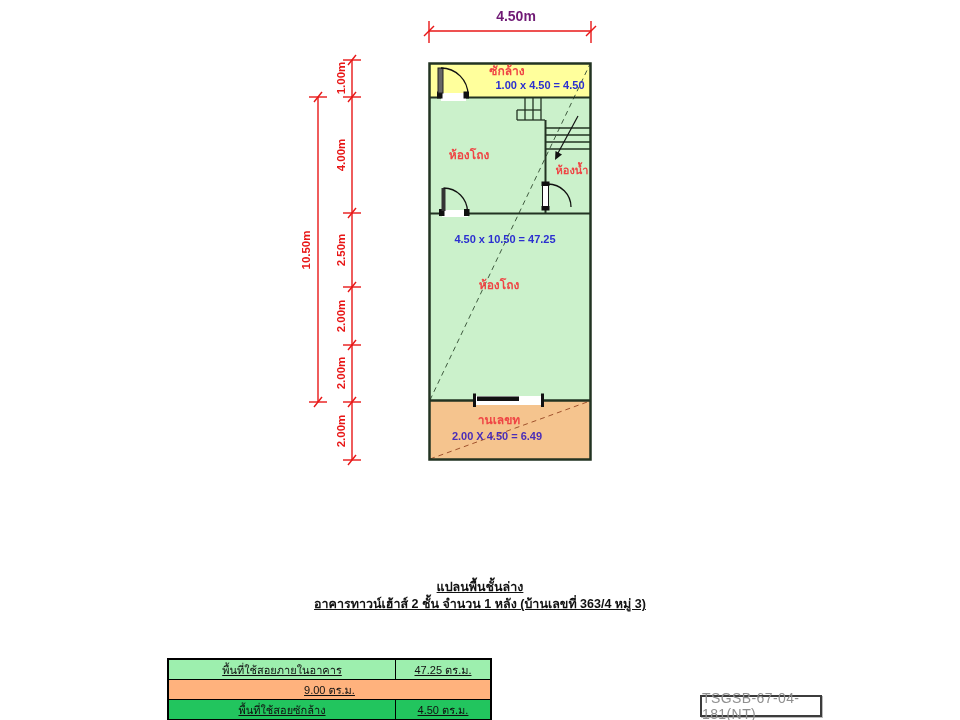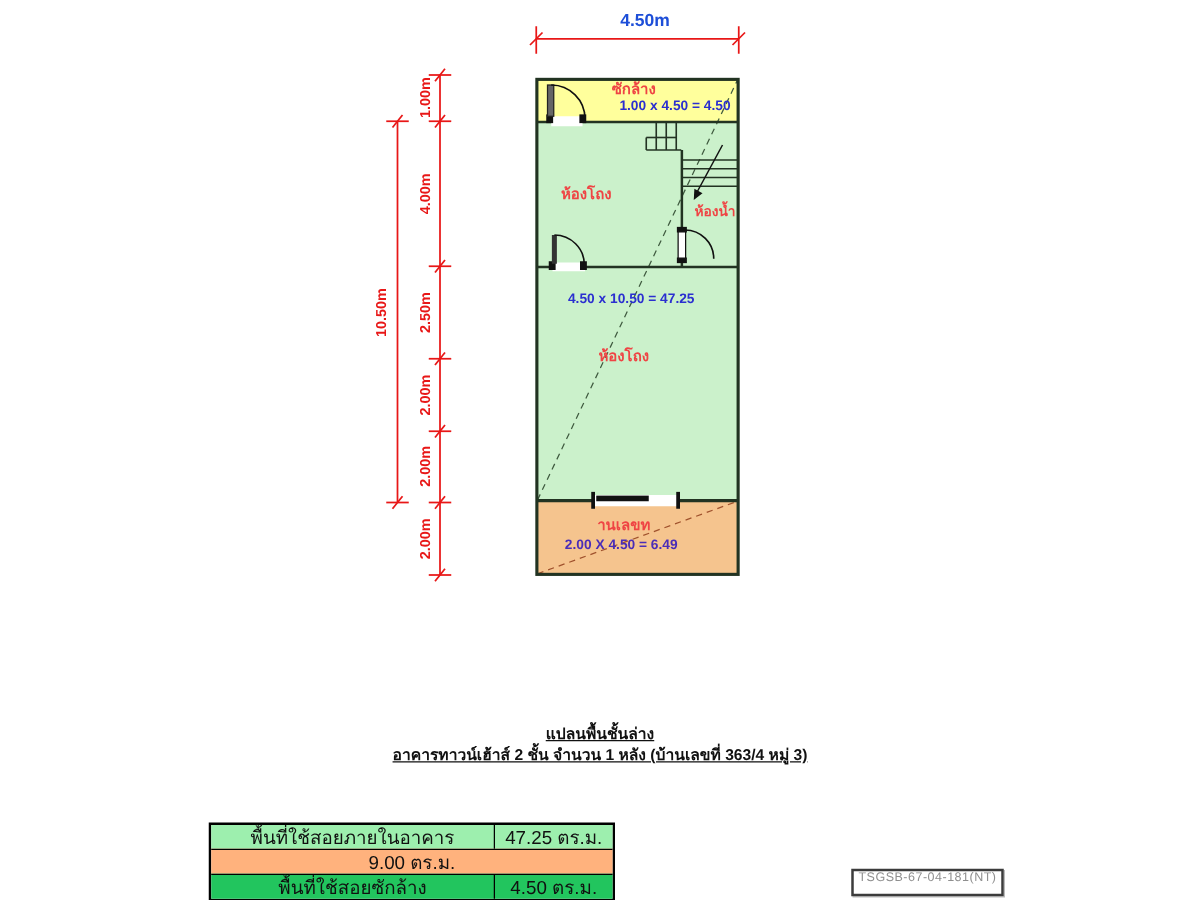--- a/index.html
+++ b/index.html
@@ -9,41 +9,41 @@
   
   .fill-yellow{background:#ffff9c;}
   .fill-green{background:#cbf1cb;}
   .fill-orange{background:#f5c48e;}
   
   .lbl{position:absolute;text-align:center;color:#ef4444;font-weight:bold;line-height:14px;white-space:nowrap;}
   .lbl.room{font-size:12px;}
   .lbl.small{font-size:11px;}
   .formula{position:absolute;text-align:center;color:#2b2fd0;font-weight:bold;font-size:11px;line-height:13px;white-space:nowrap;}
   .formula.purple{color:#4a2db8;}
-  .dim{position:absolute;color:#1d4ed8;font-weight:bold;font-size:11.5px;text-align:center;line-height:14px;white-space:nowrap;}
+  .dim{position:absolute;color:#701a75;font-weight:bold;font-size:11.5px;text-align:center;line-height:14px;white-space:nowrap;}
   .dim.big{font-size:14px;}
   .vdim{position:absolute;width:56px;height:14px;line-height:14px;text-align:center;
         color:#e81717;font-weight:bold;font-size:11.5px;transform:rotate(-90deg);white-space:nowrap;}
   
   .title-line{position:absolute;left:0;width:960px;text-align:center;font-size:12.5px;font-weight:bold;color:#111;}
   .title-line span{text-decoration:underline;}
   
   .area-table{position:absolute;left:167px;top:658px;width:321px;border:2px solid #000;}
   .arow{display:flex;height:19px;border-top:1.5px solid #000;}
   .arow:first-child{border-top:none;}
-  .acell{display:flex;align-items:center;justify-content:center;font-size:15px;color:#111;height:100%;}
+  .acell{display:flex;align-items:center;justify-content:center;font-size:11px;color:#111;height:100%;text-decoration:underline;}
   .acell.label{width:226px;border-right:1.5px solid #000;}
   .acell.value{flex:1;}
   .row-green{background:#9defae;}
   .row-orange{background:#ffb27d;}
   .row-yellow{background:#22c55e;}
   
-  .code-box{position:absolute;left:681px;top:695px;width:118px;height:18px;background:#fff;
-            border:2px solid #3c3c3c;display:flex;justify-content:center;
-            font-size:10px;letter-spacing:.4px;color:#8f8f8f;box-shadow:1px 1px 0 #bbb;}
+  .code-box{position:absolute;left:700px;top:695px;width:118px;height:18px;background:#fff;
+            border:2px solid #3c3c3c;display:flex;align-items:center;justify-content:center;
+            font-size:14px;letter-spacing:.4px;color:#8f8f8f;box-shadow:1px 1px 0 #bbb;}
   svg{position:absolute;left:0;top:0;}
 </style>
 </head>
 <body>
 
 <div id="page">
 
   <div class="abs fill-yellow" style="left:429px;top:63px;width:162px;height:34px;"></div>
   <div class="abs fill-green" style="left:429px;top:97px;width:162px;height:303px;"></div>
   <div class="abs fill-orange" style="left:429px;top:400px;width:162px;height:60px;"></div>

